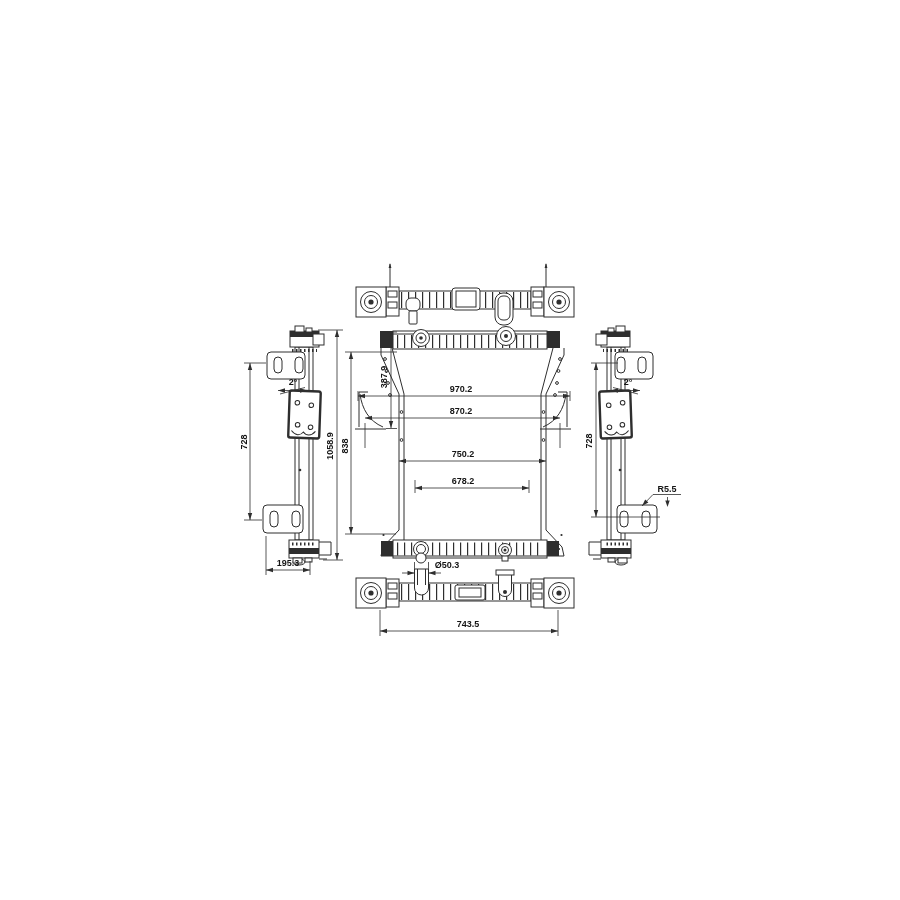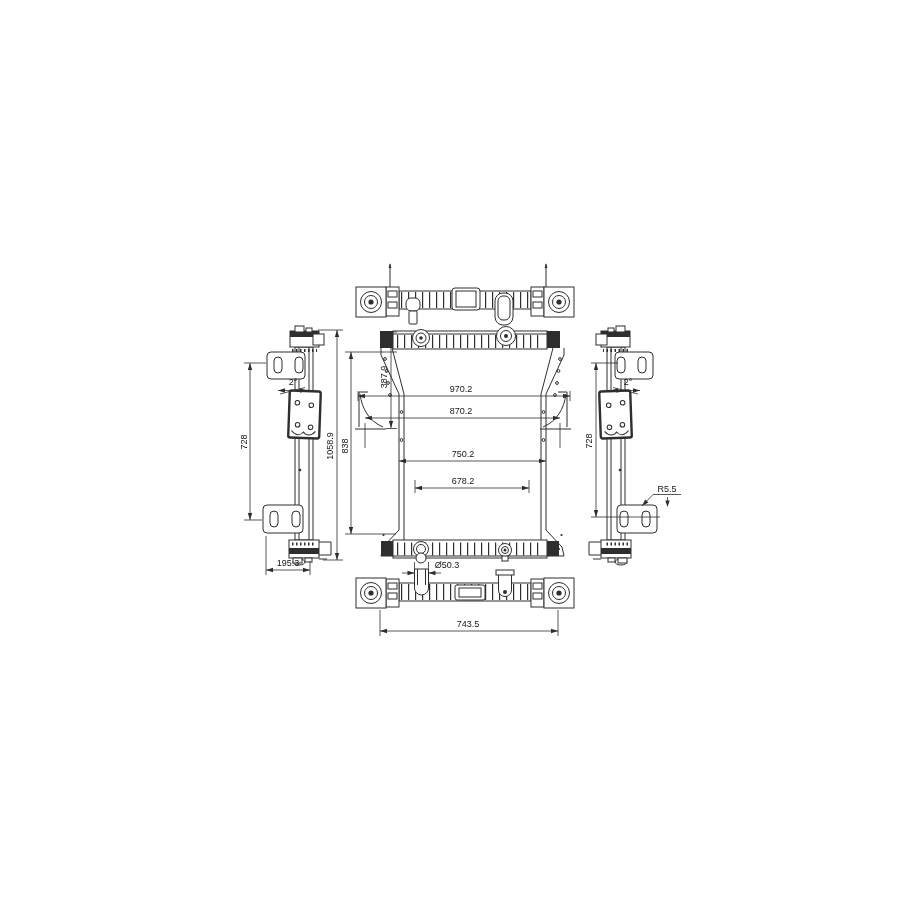--- a/index.html
+++ b/index.html
@@ -1,17 +1,17 @@
 <!DOCTYPE html>
 <html><head>
 <meta charset="utf-8">
 <style>
   html,body{margin:0;padding:0;background:#fff;}
   .canvas{position:relative;width:900px;height:900px;background:#ffffff;overflow:hidden;
-          font-family:"Liberation Sans",sans-serif;}
+          font-family:"Liberation Sans",sans-serif;font-weight:bold;}
   svg{position:absolute;left:0;top:0;}
   .ln{fill:none;stroke:#2e2e2e;stroke-width:1;}
   .thin{fill:none;stroke:#2e2e2e;stroke-width:0.8;}
   .fillw{fill:#ffffff;stroke:#2e2e2e;stroke-width:1;}
   .fillw2{fill:#ffffff;stroke:#2e2e2e;stroke-width:2.4;}
   .dk{fill:#2e2e2e;stroke:none;}
   .arr{fill:#2e2e2e;stroke:none;}
   .rib{fill:none;stroke:#2e2e2e;}
   text{font-family:"Liberation Sans",sans-serif;font-size:9px;fill:#141414;}
 </style>

